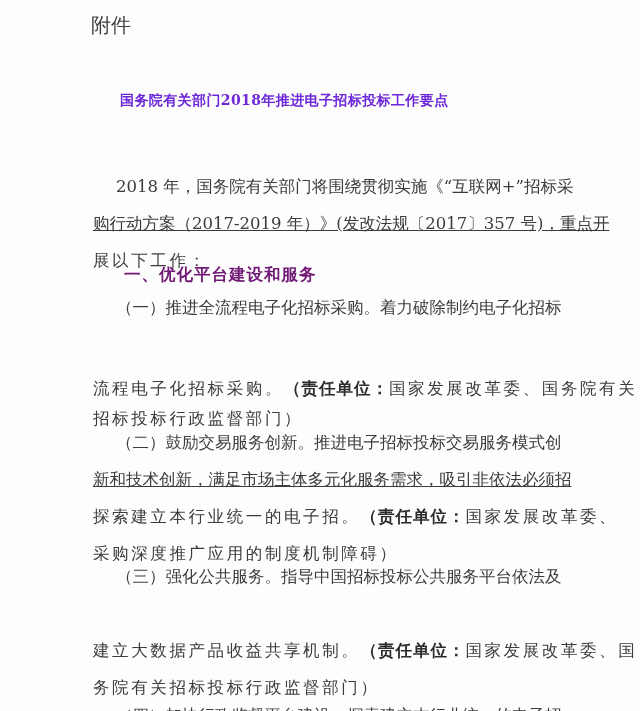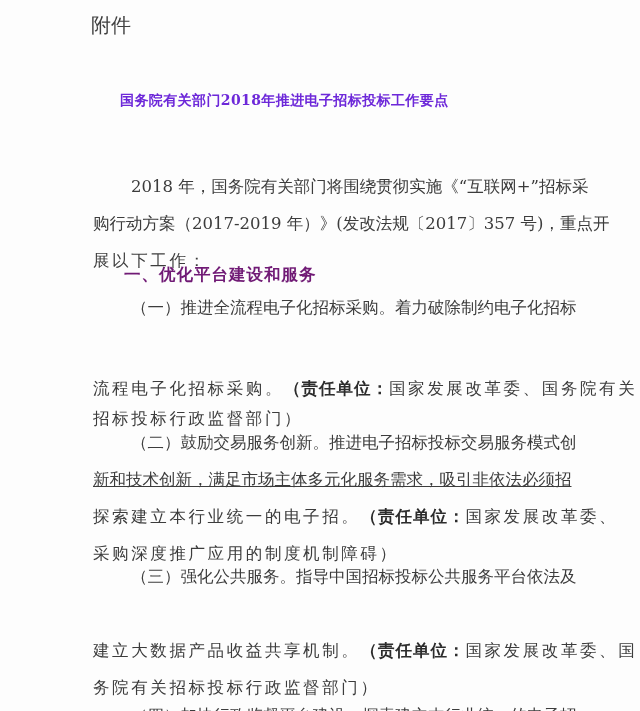--- a/index.html
+++ b/index.html
@@ -2,34 +2,34 @@
 <html><head>
 <meta charset="utf-8">
 <style>
   html, body { margin:0; padding:0; }
   body { width:640px; height:711px; background:#ffffff; overflow:hidden; position:relative;
          font-family:"DejaVu Serif","Liberation Serif",serif; color:#3a3a3a; }
   .page { position:absolute; left:0; top:0; width:640px; height:711px; background:#fdfdfd; }
   .attach { position:absolute; left:91px; top:12px; font-family:Liberation Serif, serif; font-size:20px; color:#404040;text-align:right; }
   .title { position:absolute; left:104px; top:92px; font-size:14px; font-weight:bold; color:#6d28d9; letter-spacing:0.4px; white-space:nowrap;margin-left:16px; }
   .line { position:absolute; left:93px; font-size:16.5px; white-space:nowrap; letter-spacing:2.6px; color:#3c3c3c; }
-  .ind { left:131px; }
+  .ind { left:116px; }
   .h1 { position:absolute; left:124px; font-family:"DejaVu Sans","Liberation Sans",sans-serif; font-weight:bold; font-size:16.5px; color:#701a75; letter-spacing:1px; }
   .b { font-weight:bold; font-family:"DejaVu Sans","Liberation Sans",sans-serif; color:#2c2c2c; letter-spacing:1px; }
   .justify { width:467px; text-align:justify; text-align-last:justify; letter-spacing:0; }
 </style>
 </head>
 <body>
 
 <div class="page">
   <div class="attach">附件</div>
   <div class="title">国务院有关部门2018年推进电子招标投标工作要点</div>
 
   <div class="line ind justify" style="top:176px;width:430px;">2018 年，国务院有关部门将围绕贯彻实施《“互联网+”招标采</div>
-  <div class="line justify" style="top:213px;">购行动方案（2017-2019 年）》(发改法规〔2017〕357 号)，重点开</div>
+  <div class="line justify" style="top:213px;text-decoration:underline;">购行动方案（2017-2019 年）》(发改法规〔2017〕357 号)，重点开</div>
   <div class="line" style="top:250px;">展以下工作：</div>
 
   <div class="h1" style="top:264px;">一、优化平台建设和服务</div>
 
   <div class="line ind justify" style="top:297px;width:430px;">（一）推进全流程电子化招标采购。着力破除制约电子化招标</div>
   <div class="line" style="top:378px;">
     <span>流程电子化招标采购。</span><span class="b">（责任单位：</span><span>国家发展改革委、国务院有关</span>
   </div>
   <div class="line" style="top:408px;">招标投标行政监督部门）</div>
 

